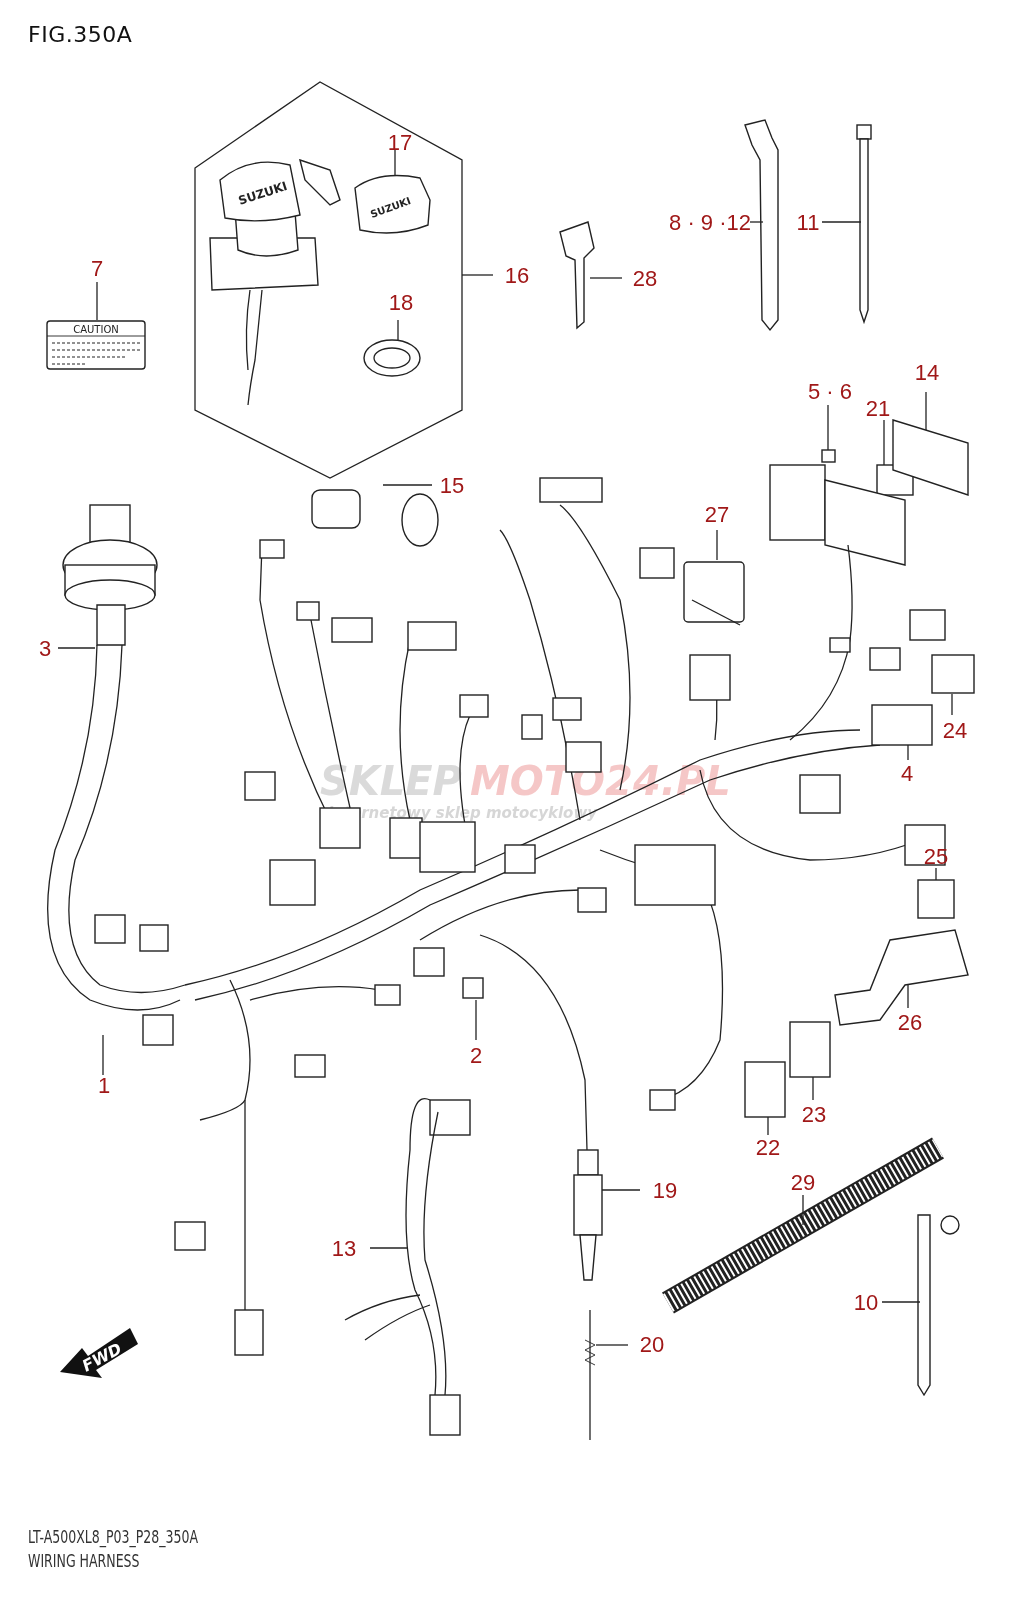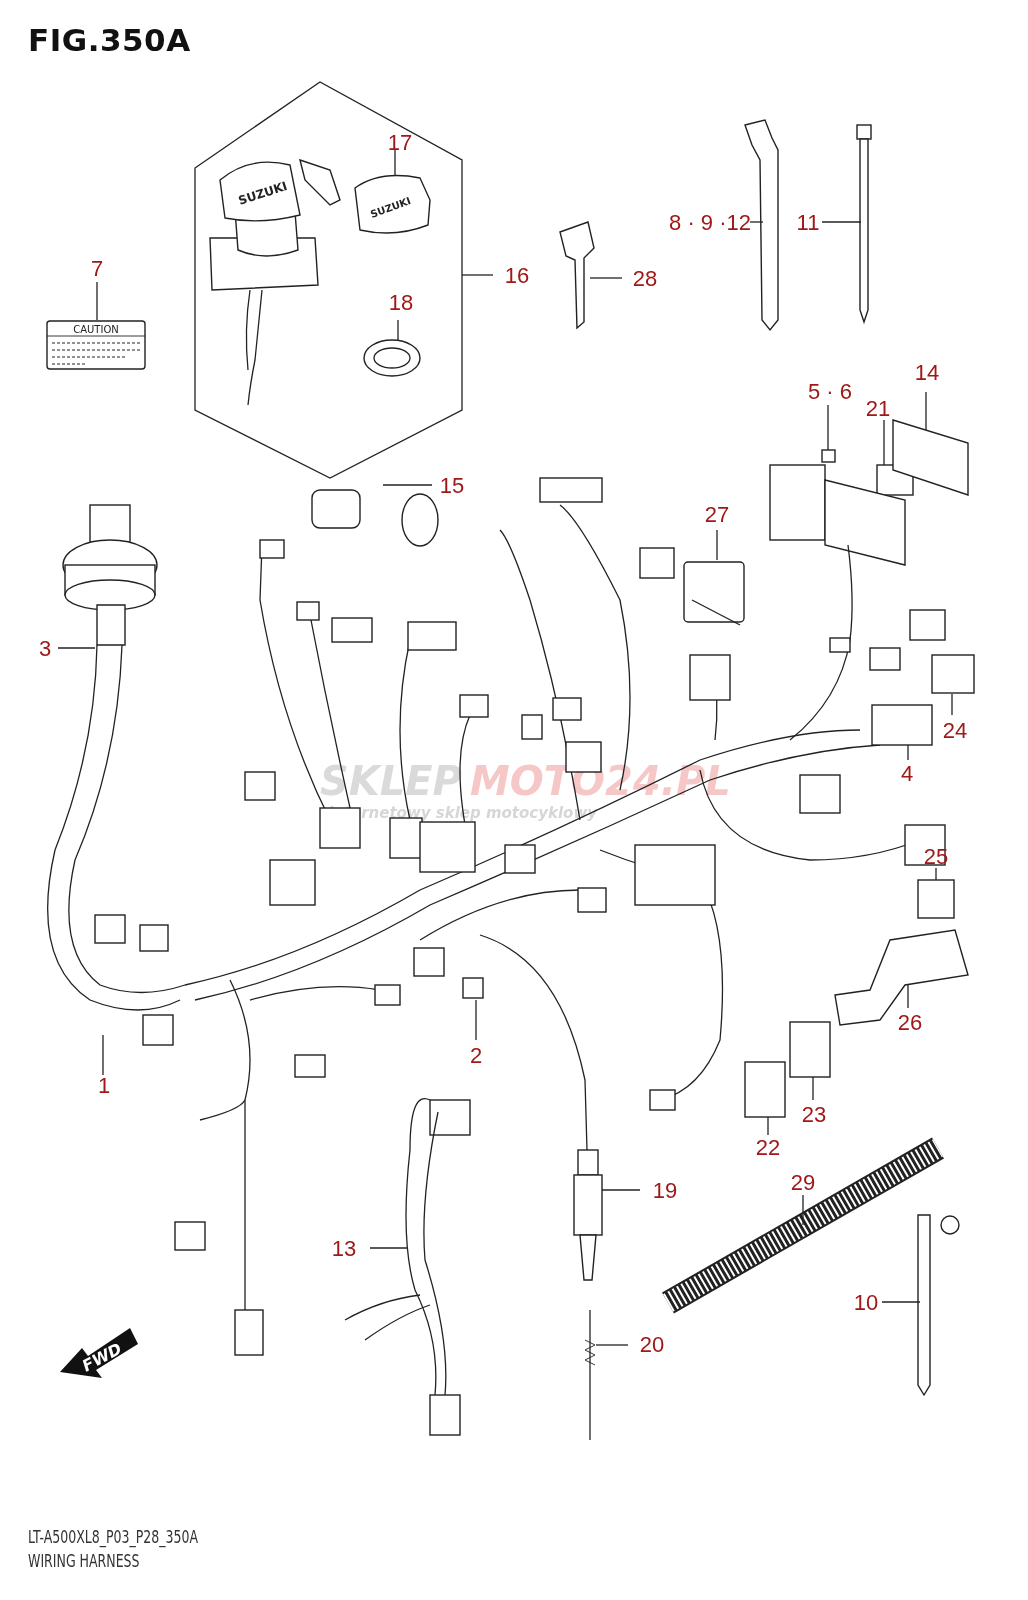--- a/index.html
+++ b/index.html
@@ -1,18 +1,18 @@
 <!DOCTYPE html>
 <html><head>
 <meta charset="utf-8">
 <style>
   html, body { margin: 0; padding: 0; background: #ffffff; }
   body { width: 1028px; height: 1600px; position: relative; overflow: hidden;
          font-family: "DejaVu Sans", sans-serif; }
-  .fig-title { position: absolute; left: 28px; top: 22px; font-size: 31px; font-weight: bold;
+  .fig-title { position: absolute; left: 28px; top: 22px; font-size: 22px; font-weight: normal;
                color: #111; letter-spacing: 0.5px; font-family: "DejaVu Sans", sans-serif; }
   .footer { position: absolute; left: 28px; font-size: 17px; color: #333;
             font-family: "DejaVu Sans Condensed", "DejaVu Sans", sans-serif; transform: scaleX(0.82); transform-origin: left; }
   .footer.code { top: 1527px; }
   .footer.name { top: 1551px; }
   svg.diagram { position: absolute; left: 0; top: 0; }
   .callout { font-family: "Liberation Sans", sans-serif; font-size: 22px; fill: #a01818; }
   .ln { stroke: #222; stroke-width: 1.3; fill: none; }
   .part { stroke: #222; stroke-width: 1.4; fill: #fff; }
   .wire { stroke: #222; stroke-width: 1.3; fill: none; }

